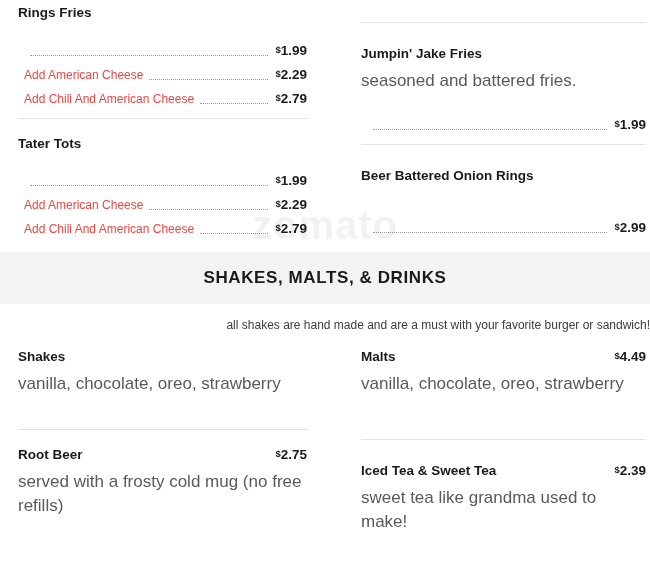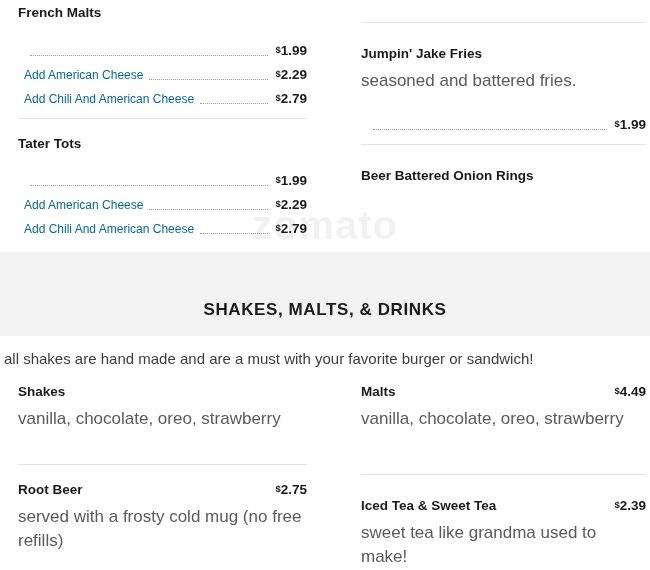--- a/index.html
+++ b/index.html
@@ -70,21 +70,21 @@
 
   
   .price-row {
     display: flex;
     align-items: flex-end;
     padding: 5px 0 4px 0;
     margin-left: 6px;
   }
   .price-row .label {
     font-size: 12px;
-    color: #0369a1;
+    color: #ef4444;
     white-space: nowrap;
     padding-right: 6px;
   }
   .price-row .dots {
     flex: 1 1 auto;
     border-bottom: 1.5px dotted #9a9a9a;
     height: 9px;
     margin: 0 2px 2px 0;
     min-width: 10px;
   }
@@ -133,26 +133,26 @@
     background: #f3f3f3;
     text-align: center;
     padding: 16px 0 16px 0;
     margin-top: 10px;
   }
   .section-band .section-title {
     font-size: 17px;
     font-weight: bold;
     letter-spacing: 0.6px;
     color: #1a1a1a;
-    margin-top: 32px;
   }
   .section-note {
-    font-size: 15px;
+    font-size: 12px;
     color: #3c3c3c;
     padding: 14px 0 12px 4px;
+    text-align: right;
   }
 
   .spacer-8 { height: 8px; }
   .spacer-14 { height: 14px; }
   .spacer-20 { height: 20px; }
 
   
   .top-partial {
     height: 14px;
     overflow: hidden;
@@ -163,21 +163,21 @@
 
 <div class="page">
 
   <div class="watermark">zomato</div>
 
   <div class="cols">
 
     <div class="col left">
 
       <div class="item">
-        <div class="item-title">French Malts</div>
+        <div class="item-title">Rings Fries</div>
         <div class="spacer-14"></div>
         <div class="price-row">
           <span class="label"></span>
           <span class="dots"></span>
           <span class="price"><span class="cur">$</span><span>1.99</span></span>
         </div>
         <div class="price-row">
           <span class="label">Add American Cheese</span>
           <span class="dots"></span>
           <span class="price"><span class="cur">$</span><span>2.29</span></span>
@@ -231,20 +231,25 @@
         </div>
       </div>
 
       <hr class="rule">
       <div class="spacer-14"></div>
 
       <div class="item">
         <div class="item-title">Beer Battered Onion Rings</div>
         <div class="spacer-20"></div>
         <div class="spacer-8"></div>
+        <div class="price-row">
+          <span class="label"></span>
+          <span class="dots"></span>
+          <span class="price"><span class="cur">$</span><span>2.99</span></span>
+        </div>
       </div>
 
     </div>
   </div>
 
   <div class="section-band">
     <div class="section-title">SHAKES, MALTS, &amp; DRINKS</div>
   </div>
 
   <div class="section-note">all shakes are hand made and are a must with your favorite burger or sandwich!</div>

